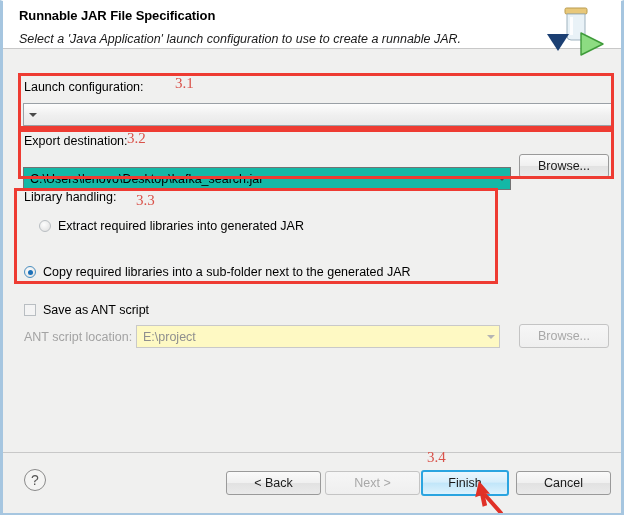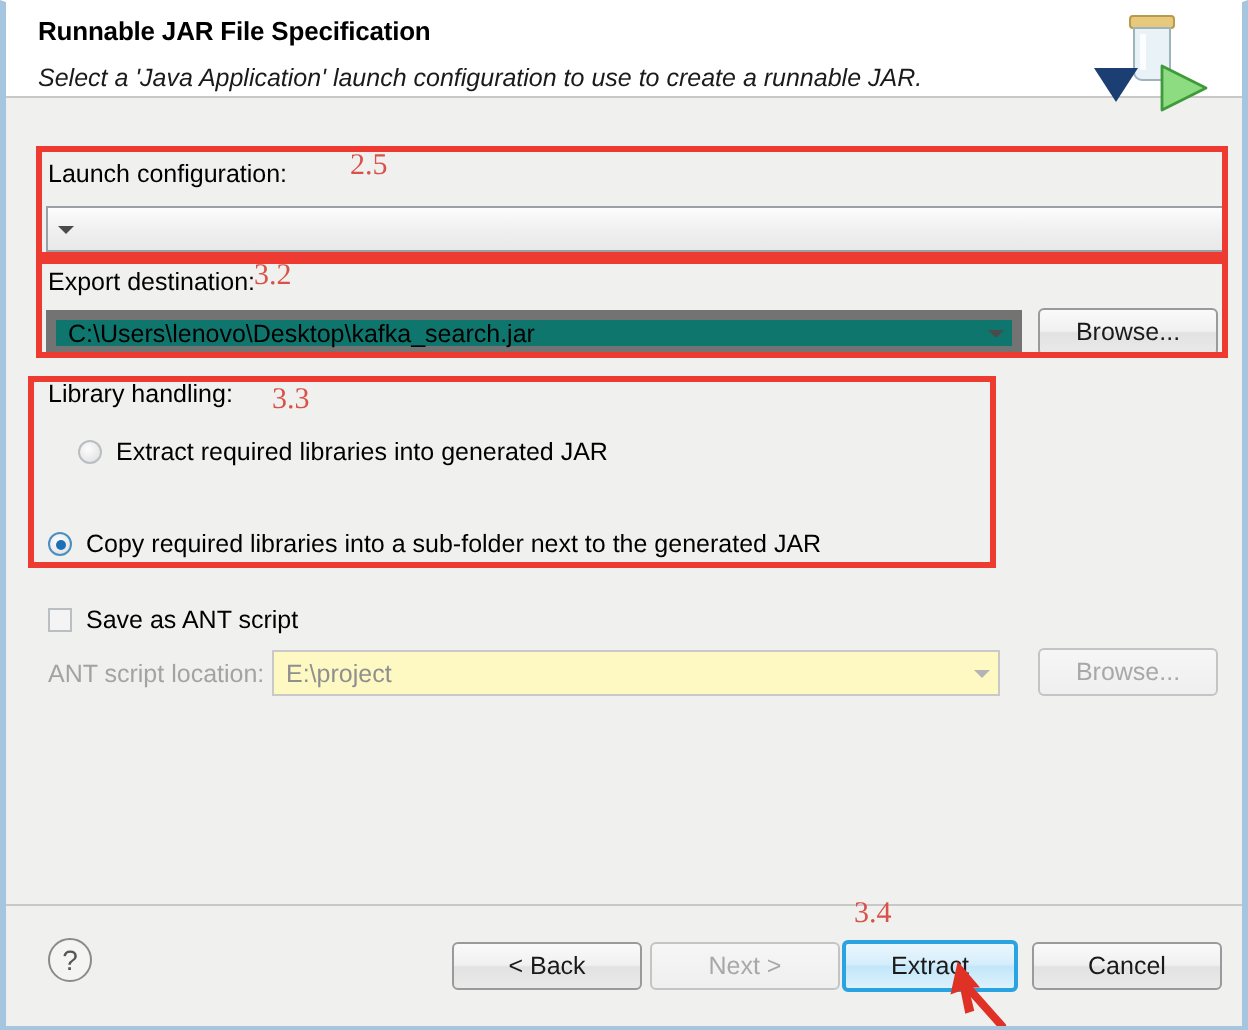--- a/index.html
+++ b/index.html
@@ -58,22 +58,23 @@
     border: 1px solid #9aa0a6;
     display: flex; align-items: center;
   }
   .combo .val {
     flex: 1;
     padding-left: 6px;
     font-size: 12.5px; color: #000;
     white-space: nowrap; overflow: hidden;
   }
   .combo.white {
-    background: #0f766e;
-    border: 5px solid #737373;
+    background: #14b8a6;
+    border: 1px solid #737373;
+    margin-top: 12px;
   }
   .combo .arrow {
     width: 17px; height: 21px;
     display: flex; align-items: center; justify-content: center;
   }
   .caret {
     width: 0; height: 0;
     border-left: 4px solid transparent;
     border-right: 4px solid transparent;
     border-top: 4px solid #4a4a4a;
@@ -161,21 +162,21 @@
         <path d="M2 31 L24 31 L13 48 Z" fill="#1b3f72"></path>
 
         <path d="M36 30 L58 41 L36 52 Z" fill="#8ddc82" stroke="#3f9b3a" stroke-width="1.4" stroke-linejoin="round"></path>
       </svg>
     </div>
   </div>
 
   <div id="body">
 
     <div class="field-label" style="left:21px; top:18px;">Launch configuration:</div>
-    <div class="annot-num" style="left:172px; top:13px;">2.5</div>
+    <div class="annot-num" style="left:172px; top:13px;">3.1</div>
 
     <div class="combo" style="left:20px; top:41px; width:589px;">
       <span class="arrow">
           <i class="caret"></i>
         </span>
     </div>
 
     <div class="field-label" style="left:21px; top:72px;">Export destination:</div>
     <div class="annot-num" style="left:124px; top:68px;">3.2</div>
 
@@ -220,21 +221,21 @@
     <div class="redbox" style="left:11px; top:126px; width:484px; height:96px;"></div>
   </div>
 
   <div id="footer">
     <div id="help-icon">?</div>
 
     <div class="annot-num" style="left:424px; top:-4px;">3.4</div>
 
     <div class="btn" style="left:223px; top:18px; width:95px;">&lt; Back</div>
     <div class="btn disabled" style="left:322px; top:18px; width:95px;">Next &gt;</div>
-    <div class="btn focused" style="left:418px; top:17px; width:88px; height:26px;">Extract</div>
+    <div class="btn focused" style="left:418px; top:17px; width:88px; height:26px;">Finish</div>
     <div class="btn" style="left:513px; top:18px; width:95px;">Cancel</div>
   </div>
 
   <div id="arrow-pointer">
     <svg width="40" height="34" viewBox="0 0 40 34">
       <path d="M3 3 L17 13 L11.5 14.5 L17 25 L13 27.5 L8 17 L3.5 20 Z" fill="#e03127" transform="translate(2,0) rotate(14 10 14)"></path>
       <path d="M14 16 L30 34" stroke="#e03127" stroke-width="4" stroke-linecap="round"></path>
     </svg>
   </div>
 

